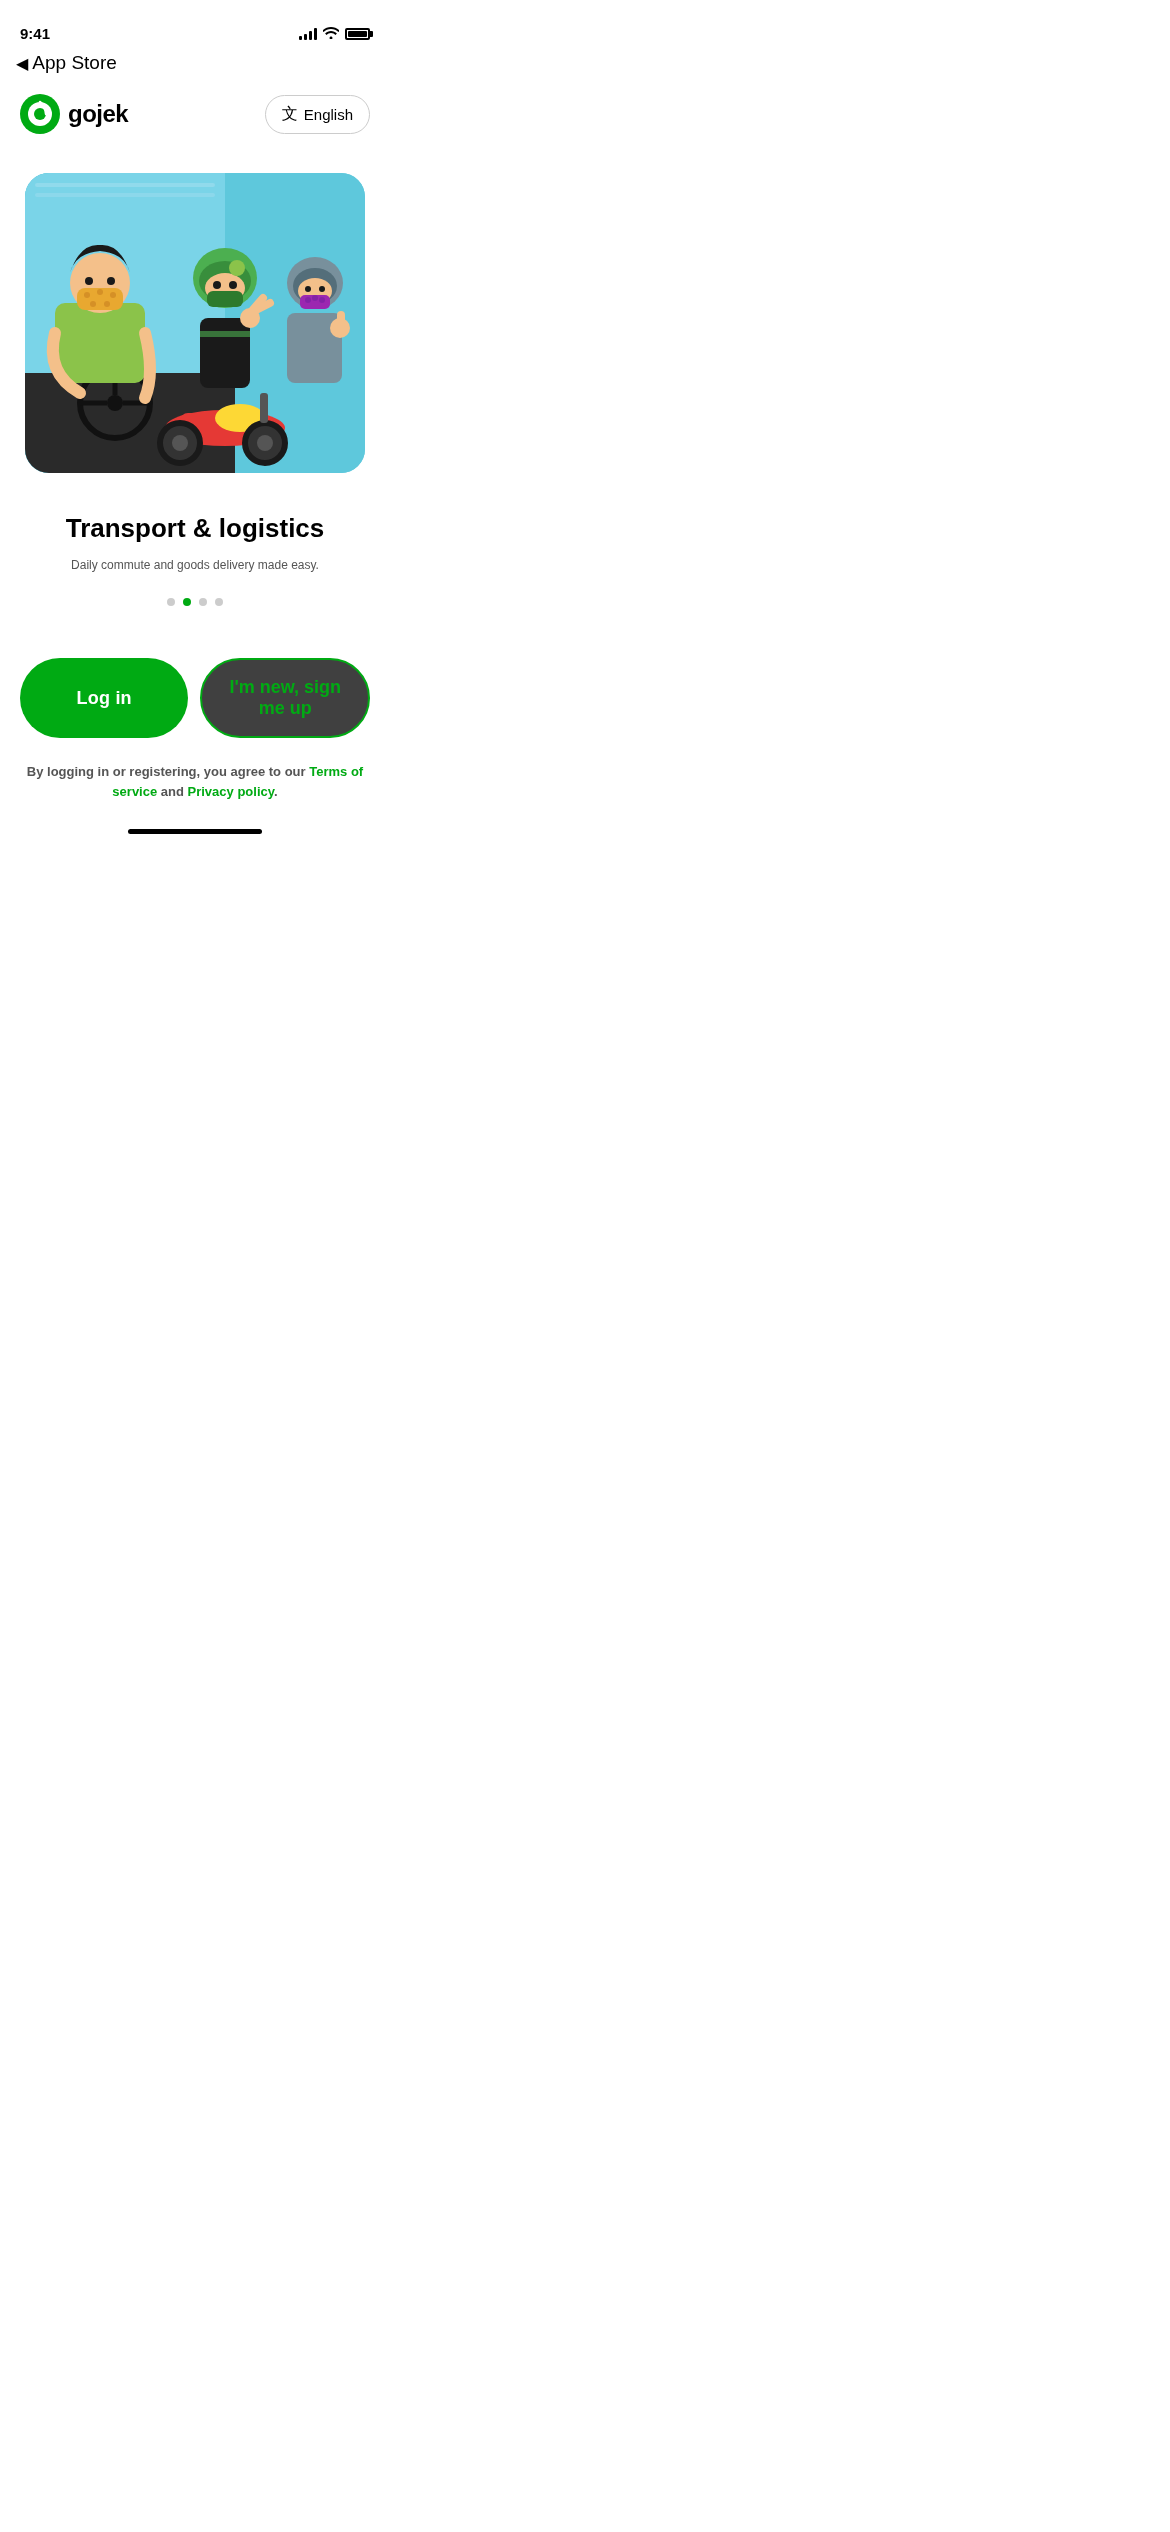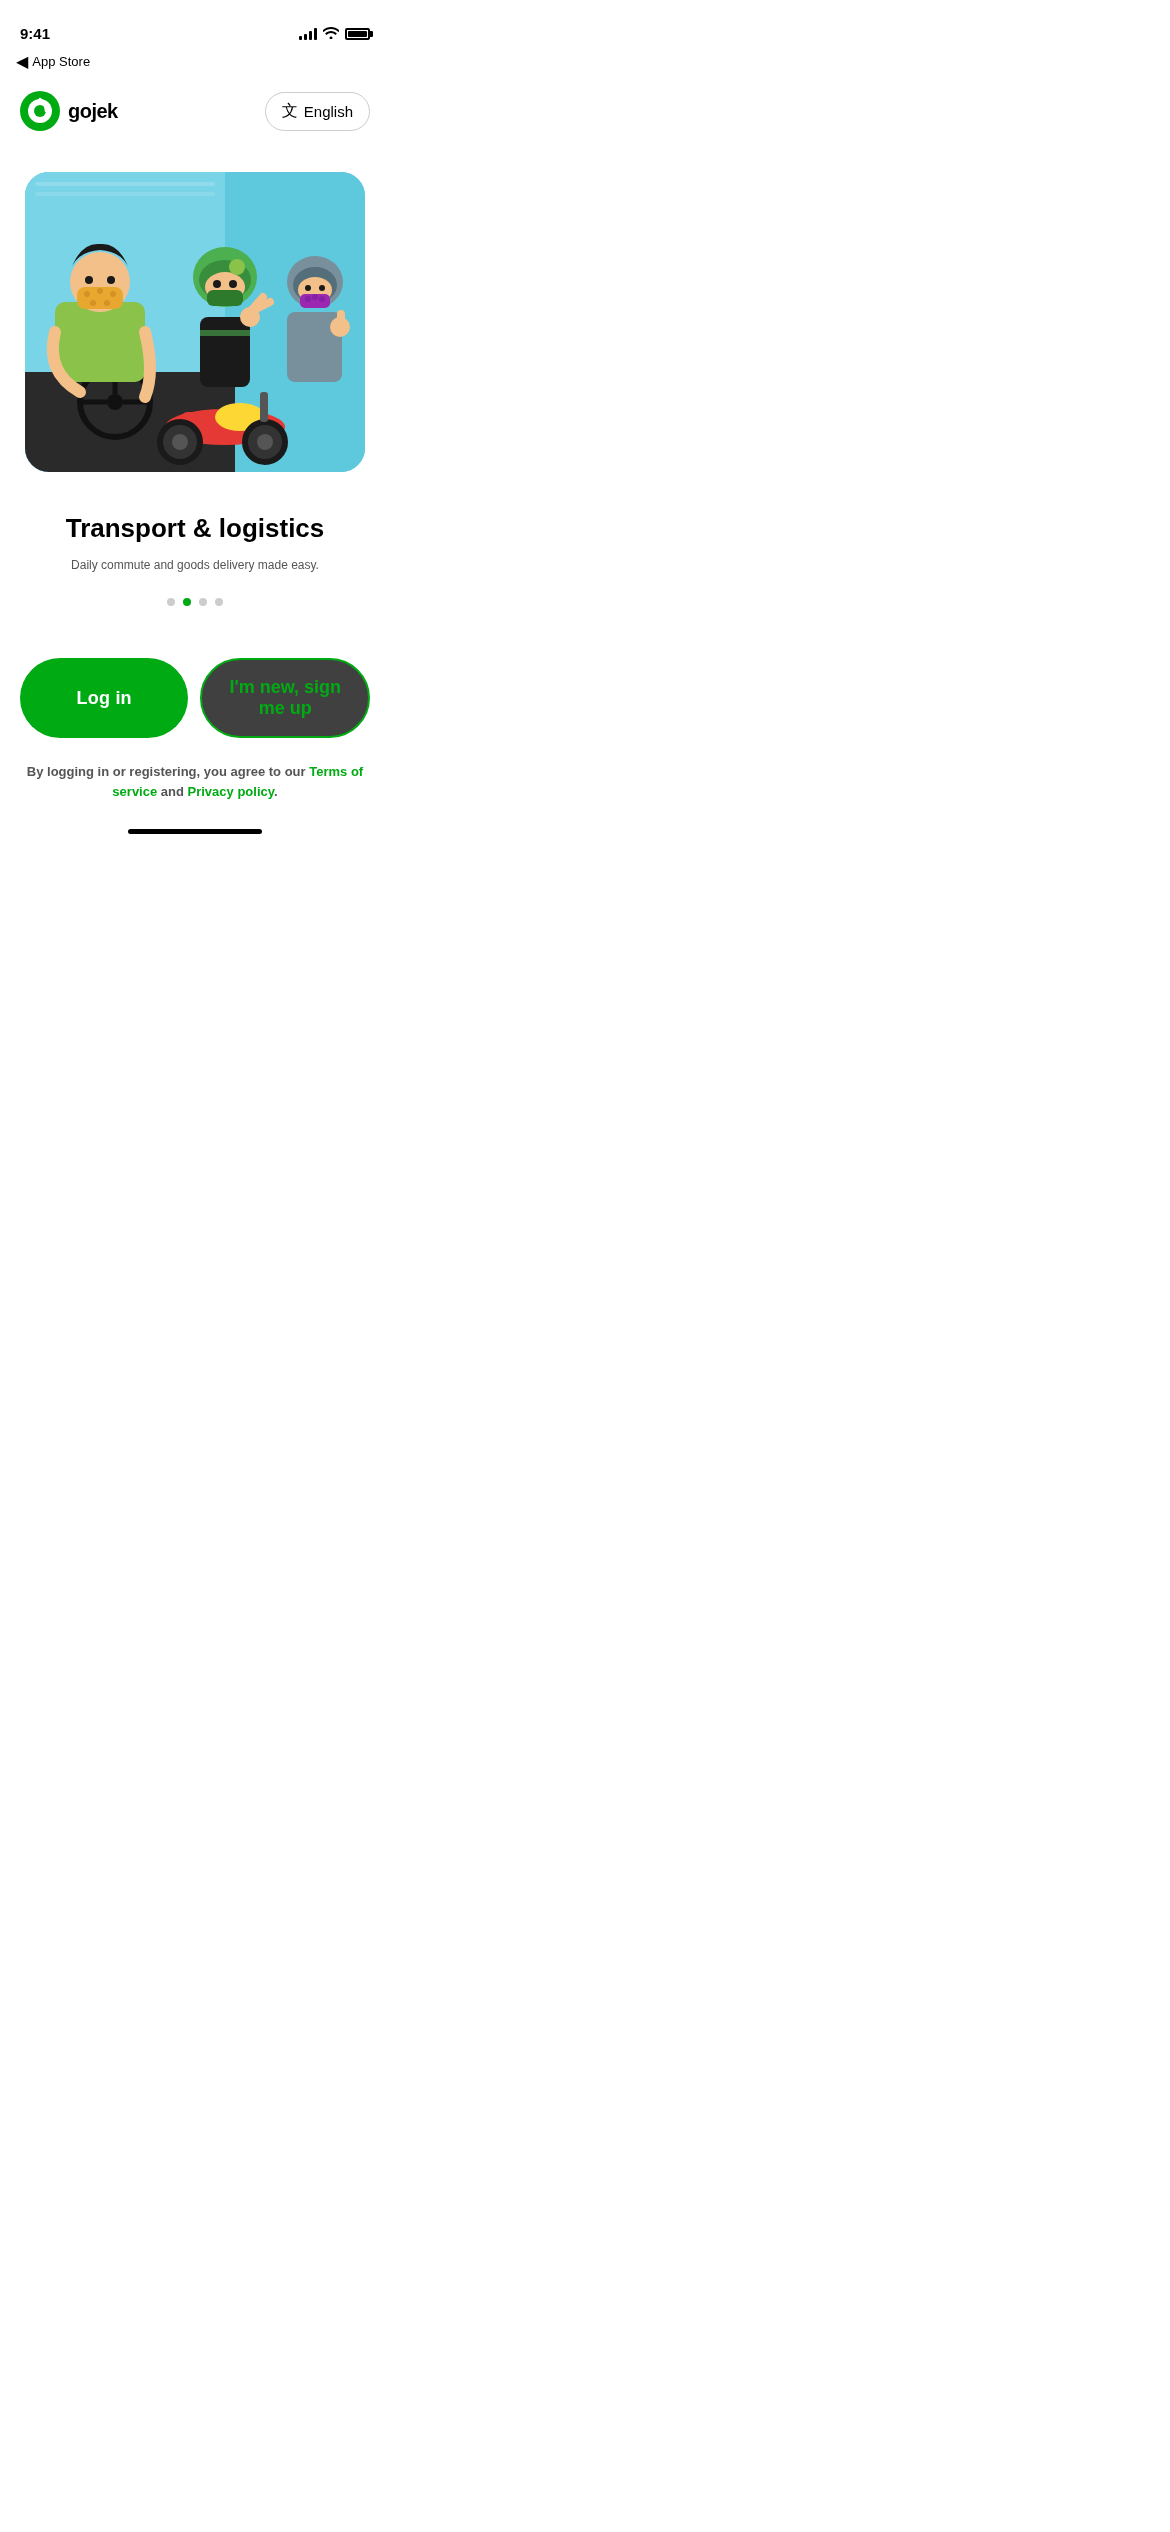--- a/index.html
+++ b/index.html
@@ -96,21 +96,21 @@
       padding: 4px 16px 8px 16px;
     }
 
     .back-arrow {
       font-size: 16px;
       color: #000;
       margin-right: 4px;
     }
 
     .app-store-label {
-      font-size: 13px;
+      font-size: 19px;
       color: #000;
     }
 
     
     .header {
       display: flex;
       justify-content: space-between;
       align-items: center;
       padding: 12px 20px 12px 20px;
     }
@@ -120,21 +120,21 @@
       align-items: center;
       gap: 8px;
     }
 
     .gojek-logo-icon {
       width: 40px;
       height: 40px;
     }
 
     .gojek-text {
-      font-size: 20px;
+      font-size: 24px;
       font-weight: 700;
       color: #000;
       letter-spacing: -0.5px;
     }
 
     .language-button {
       display: flex;
       align-items: center;
       gap: 6px;
       border: 1.5px solid #ccc;

